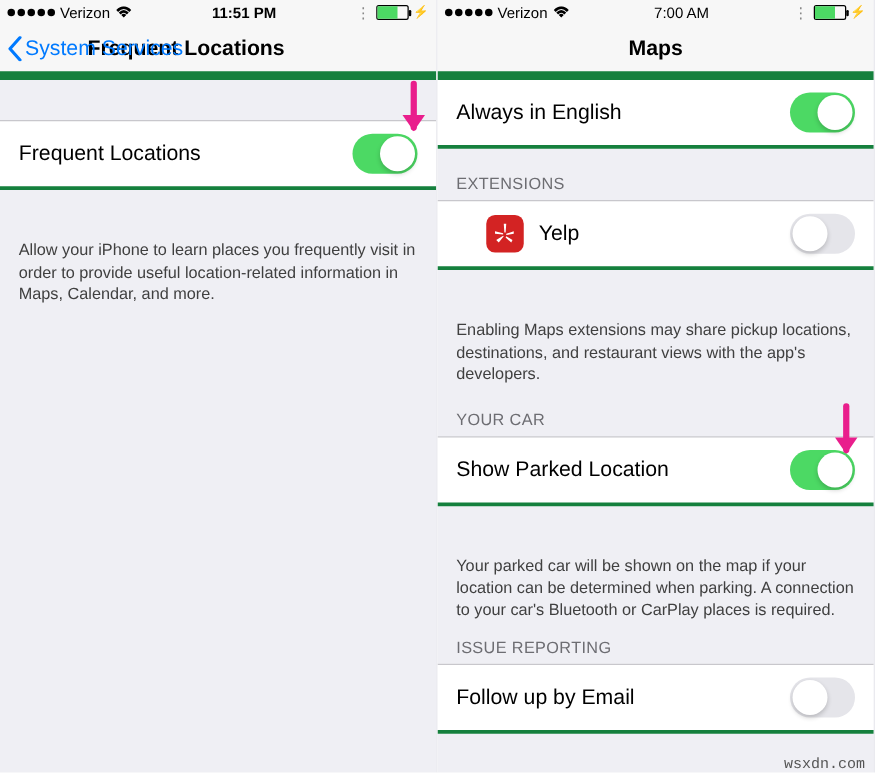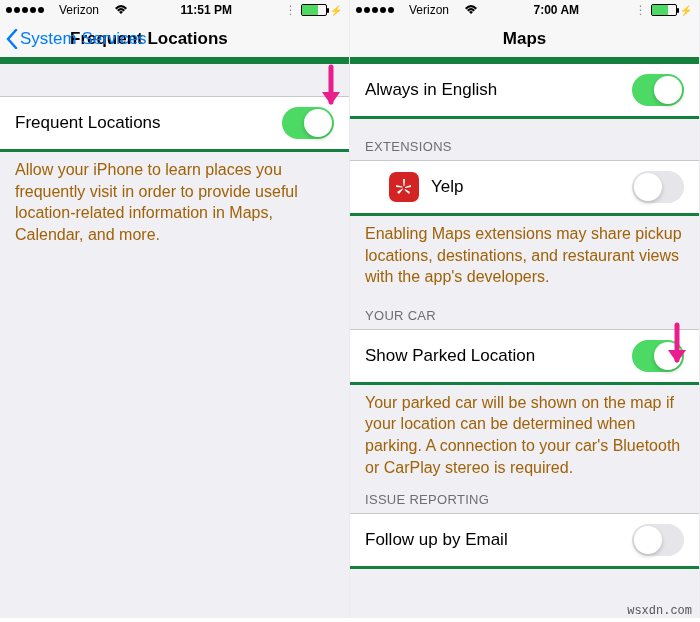--- a/index.html
+++ b/index.html
@@ -21,21 +21,21 @@
   }
   .status-bar {
     height: 20px;
     display: flex;
     align-items: center;
     justify-content: space-between;
     padding: 0 6px;
     font-size: 12px;
     background: #f7f7f7;
   }
-  .status-left { display:flex; align-items:center; gap:15px;}
+  .status-left { display:flex; align-items:center; gap:4px;}
   .status-right { display:flex; align-items:center; gap:4px;}
   .signal-dots { display:flex; gap:2px; }
   .signal-dots span { width:6px; height:6px; border-radius:50%; background:#000; display:inline-block;}
   .battery {
     width: 26px; height: 12px; border:1px solid #000; border-radius:2px; position:relative;
   }
   .battery::after { content:""; position:absolute; right:-3px; top:3px; width:2px; height:5px; background:#000; border-radius:1px;}
   .battery-fill { background:#4cd964; height:100%; width:70%;}
   .nav-bar {
     height: 44px;
@@ -65,24 +65,25 @@
     padding:10px 15px;
     font-size:17px;
     color:#000;
     justify-content:space-between;
   }
   .row .left { display:flex; align-items:center; gap:12px;margin-left:24px;}
   .app-icon {
     width:30px; height:30px; background:#d32323; border-radius:7px; display:flex; align-items:center; justify-content:center;
   }
   .footer-text {
-    font-size:16px;
-    color:#a16207;
+    font-size:13px;
+    color:#404040;
     padding:7px 15px 0 15px;
     line-height:1.35;
+    margin-top:32px;
   }
   .header-text {
     font-size:13px;
     color:#6d6d72;
     padding:20px 15px 6px 15px;
     text-transform:uppercase;
     letter-spacing:0.3px;
   }
   .toggle {
     width:52px; height:32px; border-radius:16px; position:relative; background:#e5e5ea; transition:.2s;
@@ -168,21 +169,21 @@
           <span></span>
           <span></span>
           <span></span>
           <span></span>
         </div>
       <span>Verizon</span>
       <svg width="14" height="10" viewBox="0 0 14 10">
           <path d="M7 9 L5 7 Q7 5 9 7 Z M3 5 Q7 1 11 5 L9.5 6.5 Q7 4 4.5 6.5 Z M1 3 Q7 -3 13 3 L11.5 4.5 Q7 0 2.5 4.5 Z" fill="#000"></path>
         </svg>
     </div>
-    <span style="font-weight:700">7:00 AM</span>
+    <span style="font-weight:400">7:00 AM</span>
     <div class="status-right">
       <span style="color:#888">⋮</span>
       <div class="battery">
           <div class="battery-fill"></div>
         </div>
       <span style="font-size:10px">⚡</span>
     </div>
   </div>
 
   <div class="nav-bar">
@@ -212,21 +213,21 @@
   </div>
   <div class="footer-text">Enabling Maps extensions may share pickup locations, destinations, and restaurant views with the app's developers.</div>
 
   <div class="header-text">YOUR CAR</div>
   <div class="row">
     <span>Show Parked Location</span>
     <div class="toggle on">
         <div class="knob"></div>
       </div>
   </div>
-  <div class="footer-text">Your parked car will be shown on the map if your location can be determined when parking. A connection to your car's Bluetooth or CarPlay stereo is required.</div>
+  <div class="footer-text">Your parked car will be shown on the map if your location can be determined when parking. A connection to your car's Bluetooth or CarPlay places is required.</div>
 
   <div class="header-text" style="padding-top:14px">ISSUE REPORTING</div>
   <div class="row">
     <span>Follow up by Email</span>
     <div class="toggle">
         <div class="knob"></div>
       </div>
   </div>
 
   <svg class="arrow-annotation" style="left:312px; top:320px;" viewBox="0 0 30 50">

